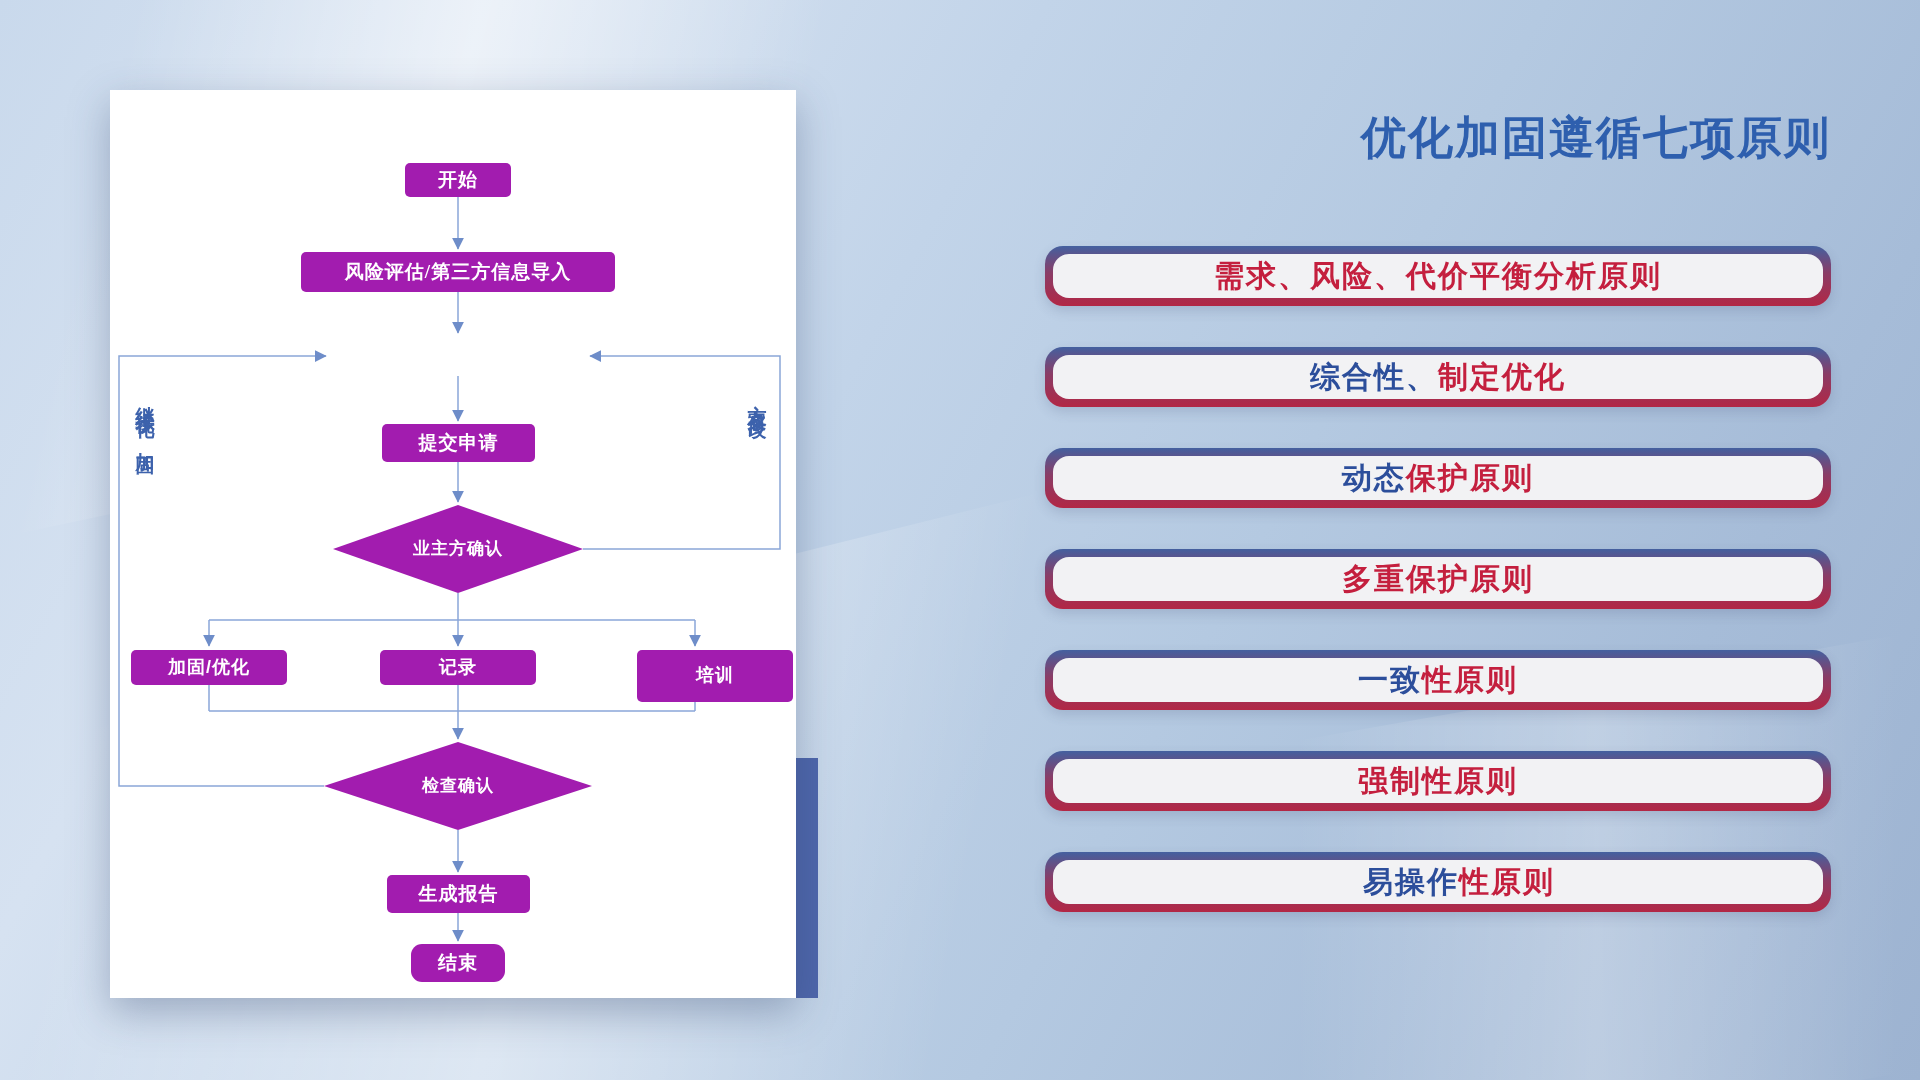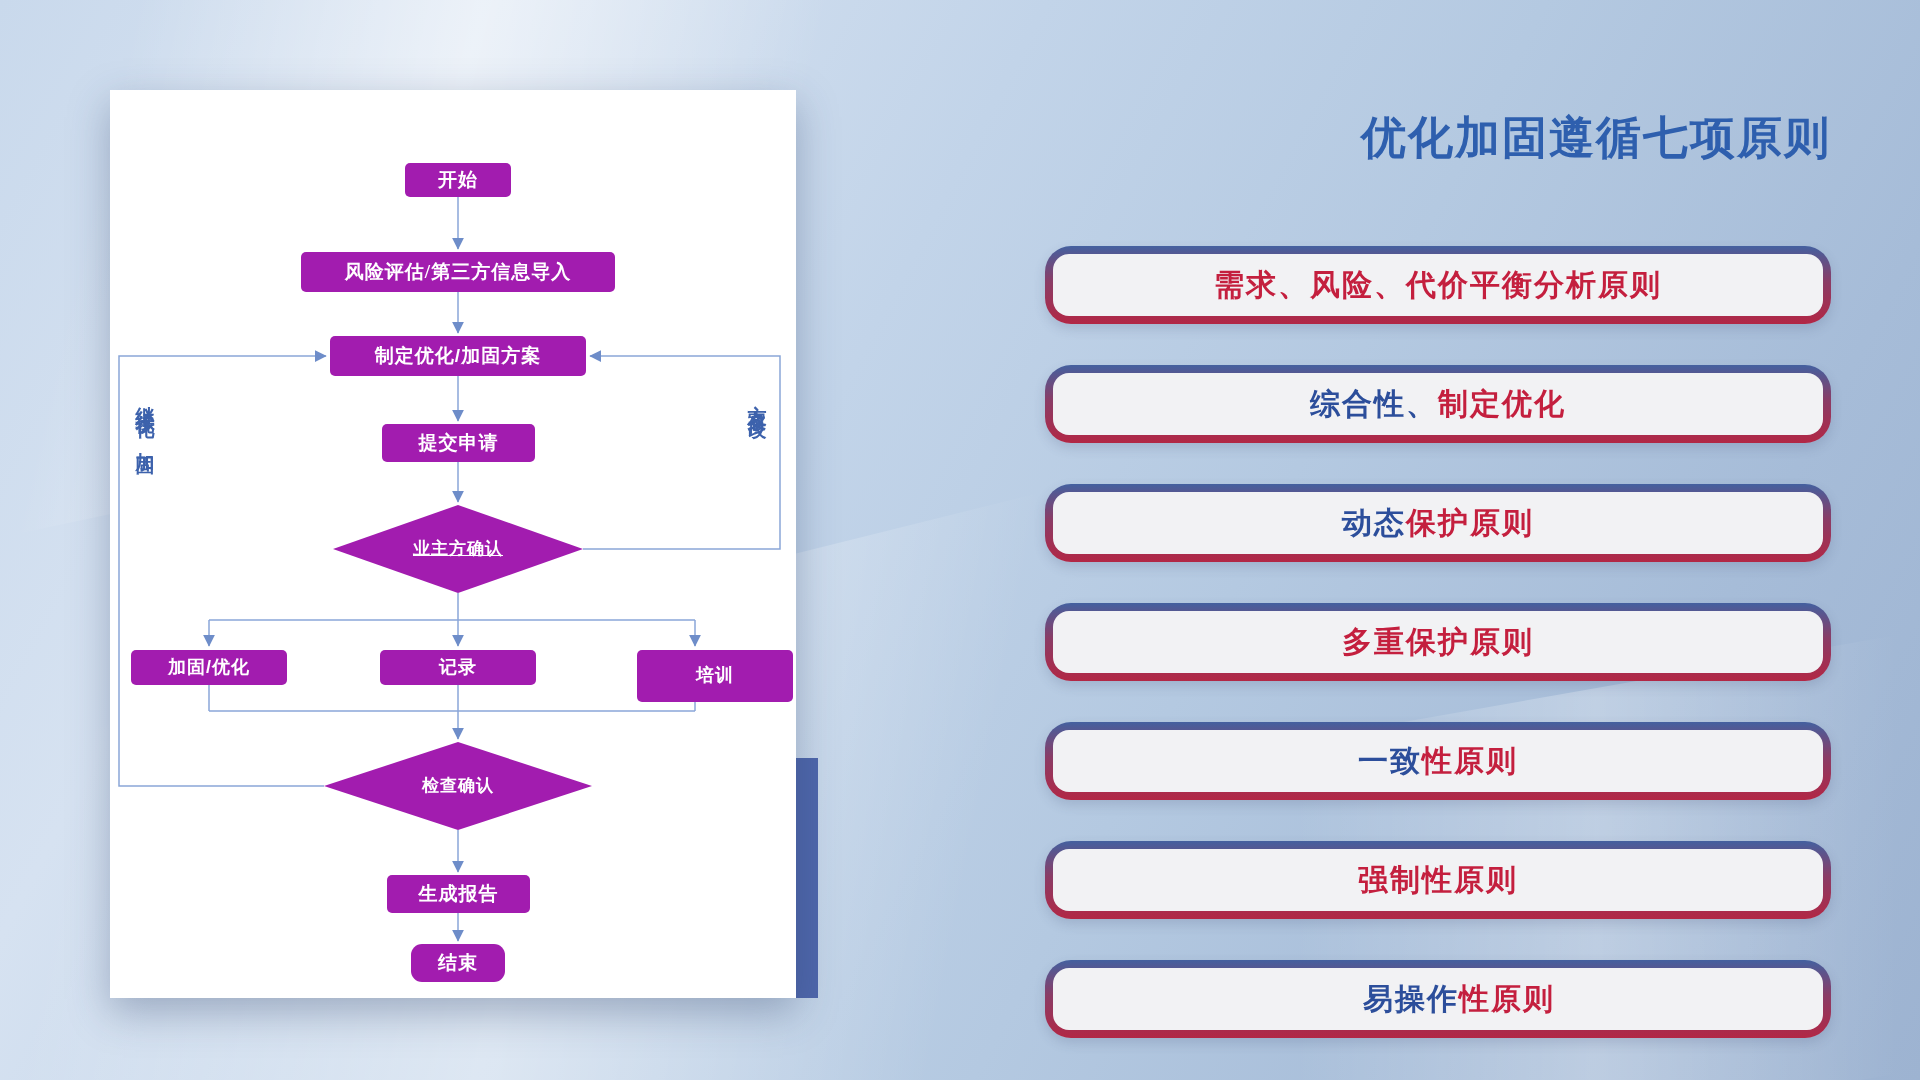--- a/index.html
+++ b/index.html
@@ -48,21 +48,21 @@
   .panel { position:absolute; left:1045px; top:0; width:786px; height:1080px; }
   .panel-title {
     position:absolute; top:108px; left:0; width:100%; margin:0;
     text-align:right; font-size:45px; font-weight:800; color:#2e5fae; letter-spacing:2px;
   }
   .pill-list {
     position:absolute; top:246px; left:0; width:100%;
     display:flex; flex-direction:column; gap:41px;
   }
   .pill {
-    height:78px; box-sizing:border-box; padding:8px; border-radius:26px;
+    height:60px; box-sizing:border-box; padding:8px; border-radius:18px;
     background:linear-gradient(180deg,#44609f 0%,#8a3c66 45%,#b22745 100%);
     box-shadow:0 5px 12px rgba(60,70,110,.18);
   }
   .pill-inner {
     width:100%; height:100%; border-radius:16px; background:#f2f2f4;
     display:flex; align-items:center; justify-content:center;
     font-size:30px; font-weight:600; letter-spacing:2px; white-space:nowrap;
   }
 </style>
 </head>
@@ -102,25 +102,24 @@
         <path d="M348 823 V851" marker-end="url(#arw)"></path>
         <path d="M214 696 L9 696 L9 266 L216 266" marker-end="url(#arw)"></path>
         <path d="M473 459 L670 459 L670 266 L480 266" marker-end="url(#arw)"></path>
       </g>
     </svg>
 
     <div class="fnode" style="left:295px;top:73px;width:106px;height:34px;">开始</div>
 
     <div class="fnode" style="left:191px;top:162px;width:314px;height:40px;font-family:Liberation Serif, serif;">风险评估/第三方信息导入</div>
 
-    <div class="fnode" style="left:220px;top:246px;width:256px;height:40px;">制定优化/加固方案</div>
 
     <div class="fnode" style="left:272px;top:334px;width:153px;height:38px;">提交申请</div>
 
-    <div class="fnode fdiamond" style="left:223px;top:415px;width:250px;height:88px;text-decoration:underline;">业主方确认</div>
+    <div class="fnode fdiamond" style="left:223px;top:415px;width:250px;height:88px;">业主方确认</div>
 
     <div class="fnode" style="left:21px;top:560px;width:156px;height:35px;font-size:18px;">加固/优化</div>
 
     <div class="fnode" style="left:270px;top:560px;width:156px;height:35px;font-size:18px;">记录</div>
 
     <div class="fnode" style="left:507px;top:560px;width:156px;height:52px;font-size:18px;margin-left:20px;">培训</div>
 
     <div class="fnode fdiamond" style="left:214px;top:652px;width:268px;height:88px;">检查确认</div>
 
     <div class="fnode" style="left:277px;top:785px;width:143px;height:38px;">生成报告</div>

